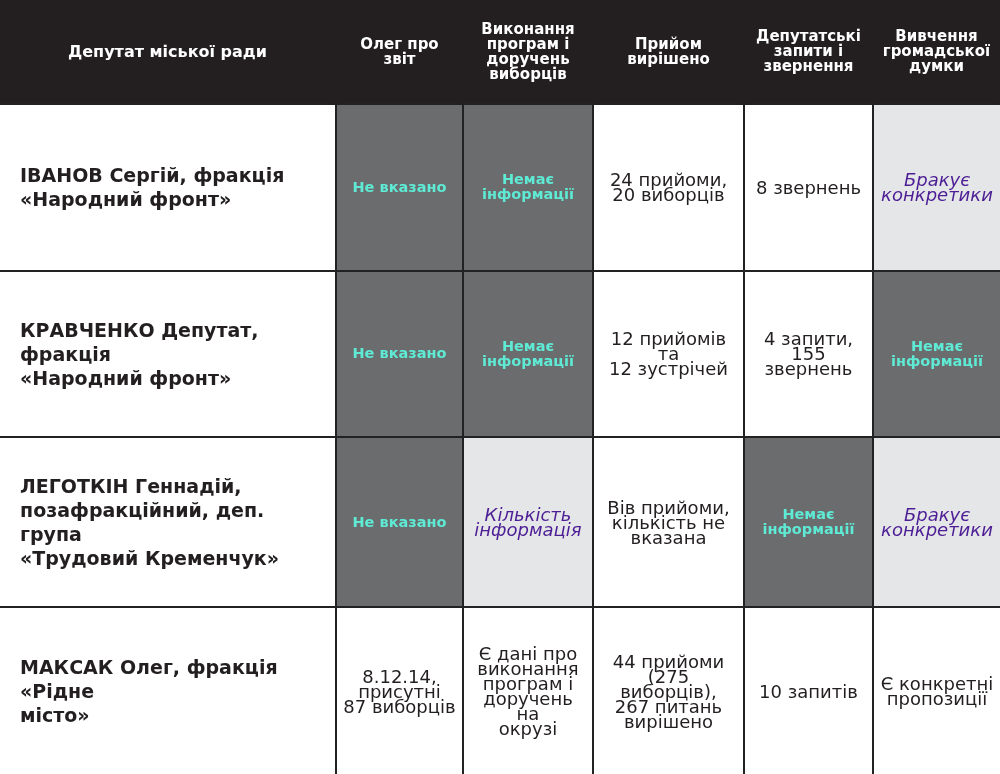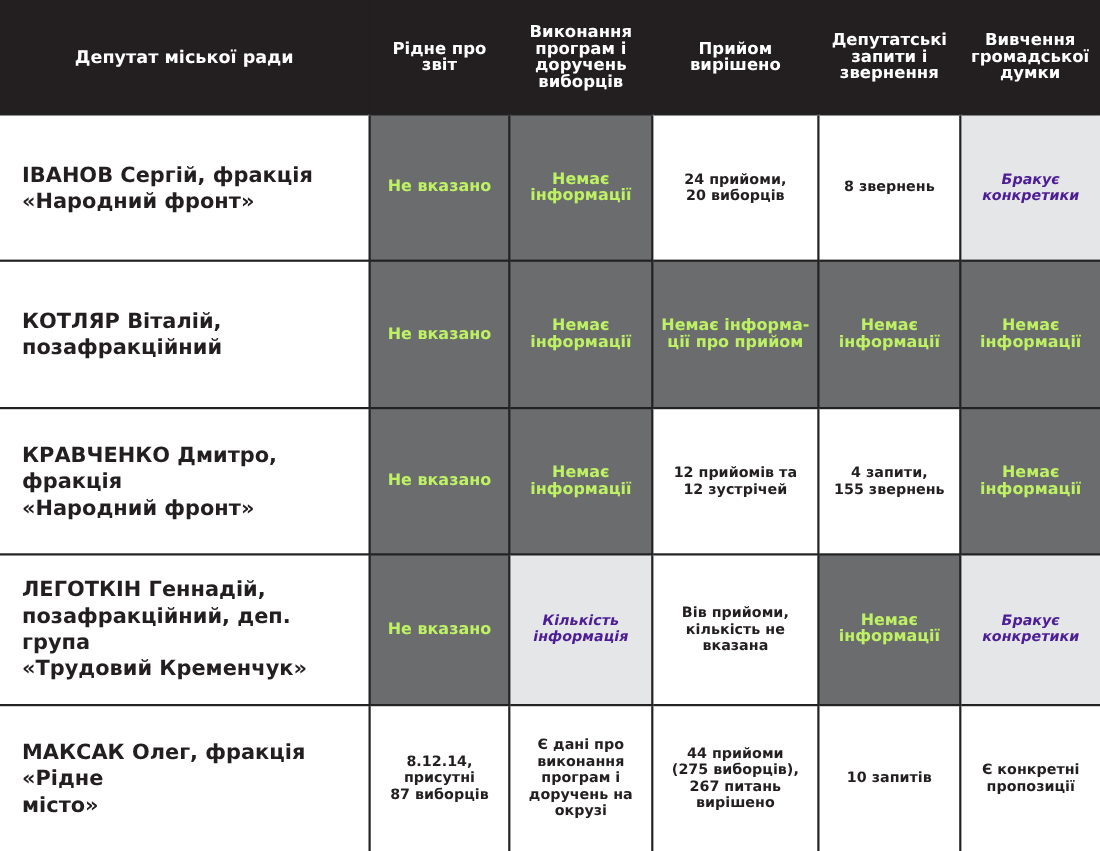--- a/index.html
+++ b/index.html
@@ -27,59 +27,58 @@
     vertical-align: middle;
     padding: 0 4px;
     border-right: 2px solid #231f20;
   }
   thead th.first { font-size: 16px; }
   tbody tr { height: 96px; }
   tbody td {
     border: 2.5px solid #222222;
     text-align: center;
     vertical-align: middle;
-    font-size: 13px;
+    font-size: 18px;
     line-height: 15px;
     padding: 0 6px;
     color: #222222;
     white-space: pre-line;
-    font-weight: bold;
   }
   tbody td.name {
     text-align: left;
     font-weight: bold;
     font-size: 19px;
     line-height: 24px;
     padding-left: 20px;
     color: #231f20;
     border-left: none;
     white-space: pre-line;
   }
   tbody tr:last-child td { border-bottom: none; }
   tbody td:last-child { border-right: none; }
-  td.dark { background: #6b6c6e; color: #bef264; font-weight: bold; font-size: 14.5px; }
+  td.dark { background: #6b6c6e; color: #5eead4; font-weight: bold; font-size: 14.5px; }
   td.light { background: #e5e6e7; color: #4c1d95; font-style: italic; }
   td.white { background: #ffffff; color: #231f20; }
 </style>
 </head>
 <body>
 
 <table class="grid">
   <colgroup>
     <col class="c0">
       <col class="c1">
       <col class="c2">
       <col class="c3">
       <col class="c4">
       <col class="c5">
   </colgroup>
   <thead>
     <tr>
       <th class="first" style="white-space:pre-line">Депутат міської ради</th>
-      <th style="white-space:pre-line">Рідне про
+      <th style="white-space:pre-line">Олег про
 звіт</th>
       <th style="white-space:pre-line">Виконання
 програм і
 доручень
 виборців</th>
       <th style="white-space:pre-line">Прийом
 вирішено</th>
       <th style="white-space:pre-line">Депутатські
 запити і
 звернення</th>
@@ -95,34 +94,21 @@
         <td class="dark">Не вказано</td>
         <td class="dark">Немає
 інформації</td>
         <td class="white">24 прийоми,
 20 виборців</td>
         <td class="white">8 звернень</td>
         <td class="light">Бракує
 конкретики</td>
       </tr>
       <tr>
-        <td class="name">КОТЛЯР Віталій,
-позафракційний</td>
-        <td class="dark">Не вказано</td>
-        <td class="dark">Немає
-інформації</td>
-        <td class="dark">Немає інформа-
-ції про прийом</td>
-        <td class="dark">Немає
-інформації</td>
-        <td class="dark">Немає
-інформації</td>
-      </tr>
-      <tr>
-        <td class="name">КРАВЧЕНКО Дмитро, фракція
+        <td class="name">КРАВЧЕНКО Депутат, фракція
 «Народний фронт»</td>
         <td class="dark">Не вказано</td>
         <td class="dark">Немає
 інформації</td>
         <td class="white">12 прийомів та
 12 зустрічей</td>
         <td class="white">4 запити,
 155 звернень</td>
         <td class="dark">Немає
 інформації</td>

